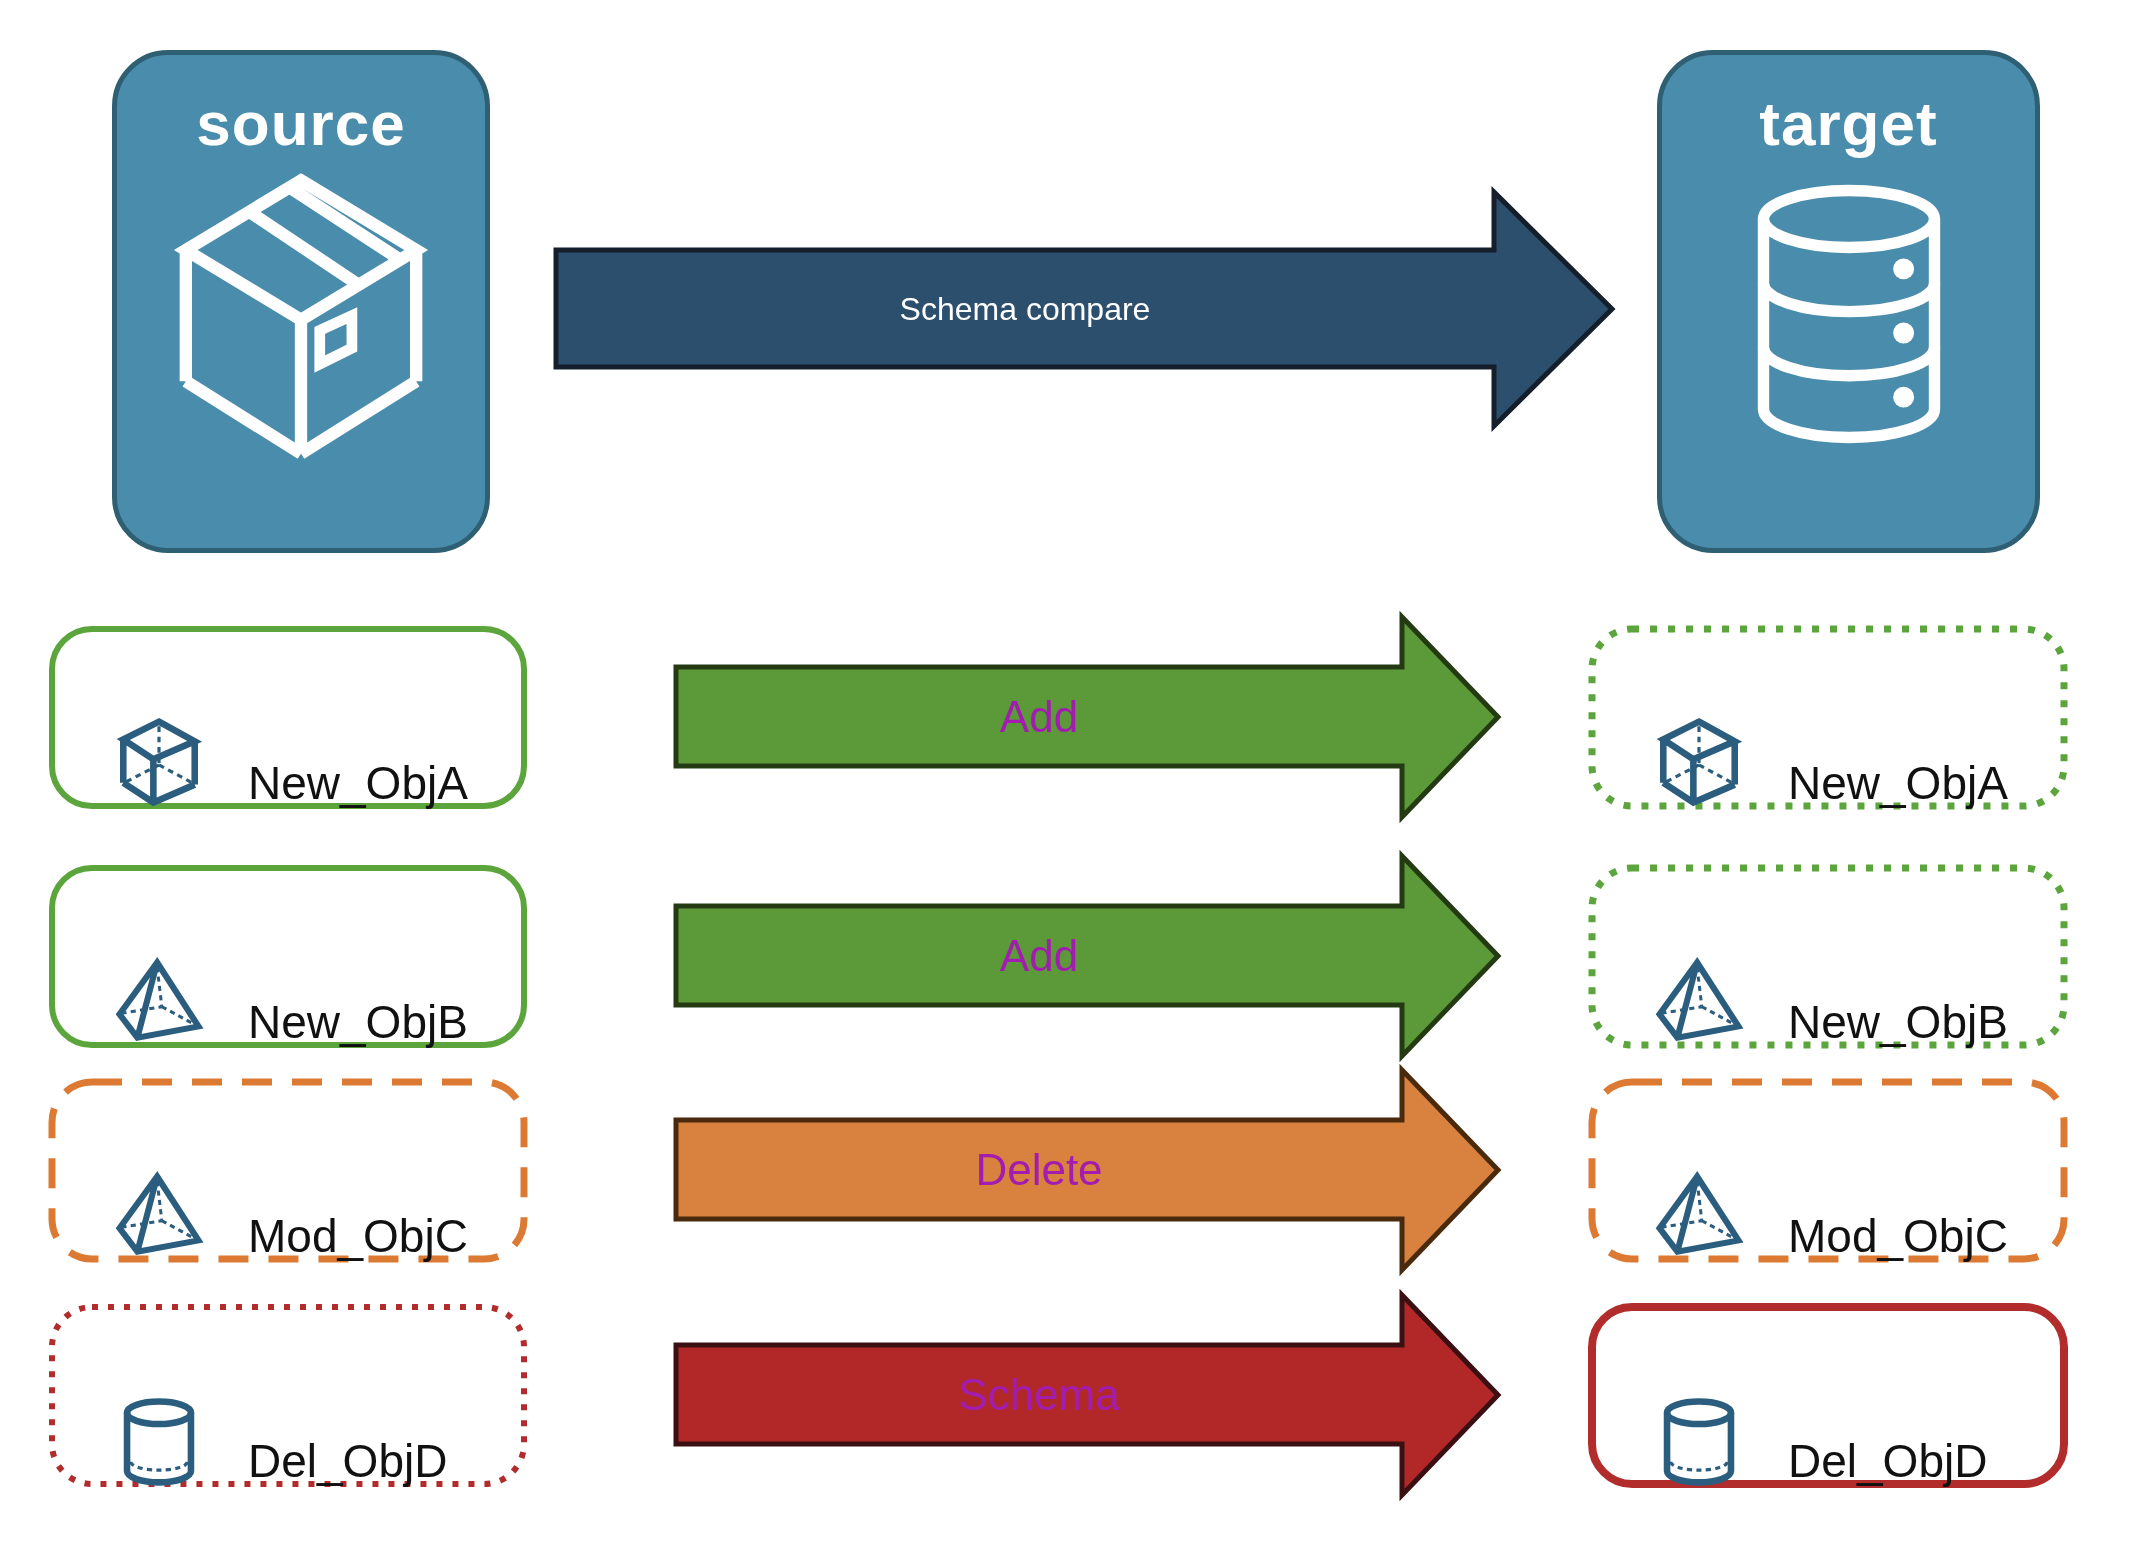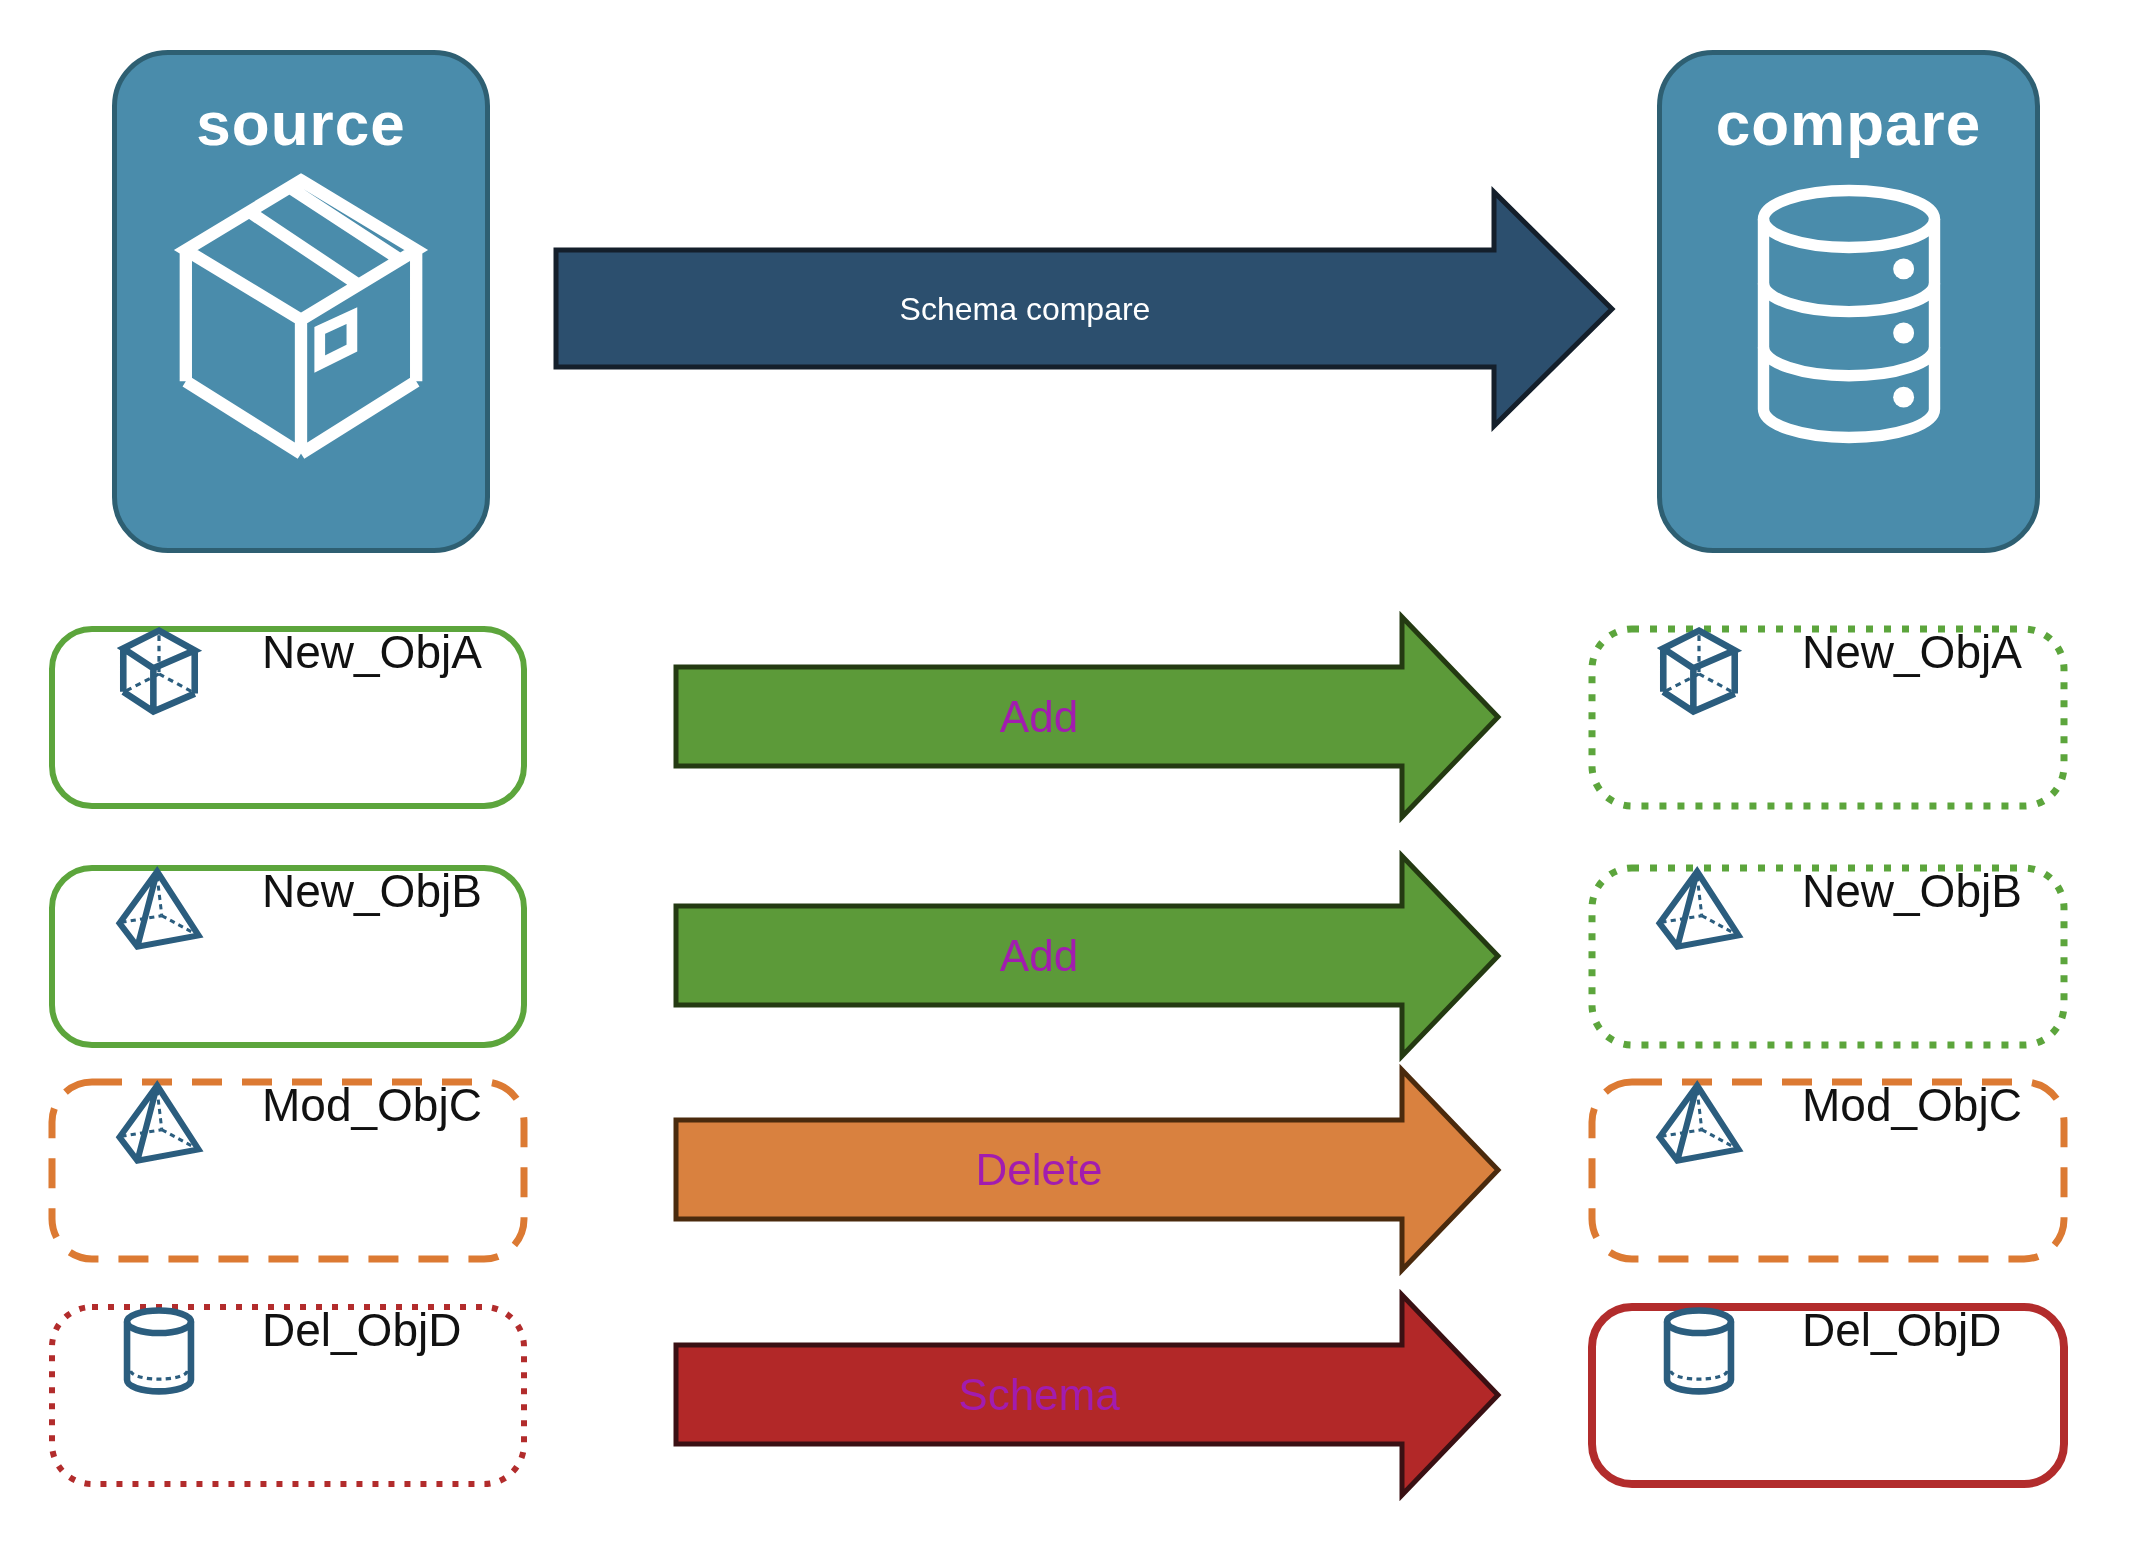--- a/index.html
+++ b/index.html
@@ -35,22 +35,22 @@
 
   .obj-box{position:absolute;top:0;width:480px;height:185px;}
   .border-svg{position:absolute;inset:0;width:100%;height:100%;}
   .border-svg rect{fill:#fff;}
   .solid-green  rect{stroke:var(--green,#5CA53C);stroke-width:6;}
   .dotted-green rect{stroke:var(--green,#5CA53C);stroke-width:7;stroke-dasharray:7 11;}
   .dashed-orange rect{stroke:var(--orange,#DC7A33);stroke-width:7;stroke-dasharray:30 20;}
   .dotted-red   rect{stroke:var(--red,#B22C2C);stroke-width:6;stroke-dasharray:6 10;}
   .solid-red    rect{stroke:var(--red,#B22C2C);stroke-width:8;}
 
-  .obj-content{position:relative;display:flex;align-items:flex-start;height:100%;
-    padding-left:64px;gap:56px;box-sizing:border-box;}
+  .obj-content{position:relative;display:flex;align-items:flex-end;height:100%;
+    padding-left:64px;gap:42px;box-sizing:border-box;}
   .obj-icon{width:94px;height:94px;flex:0 0 auto;stroke:var(--icon-blue,#2B5D7E);fill:none;}
   .obj-icon svg{width:100%;height:100%;display:block;}
   .obj-label{font-size:46px;color:var(--label-black,#111);white-space:nowrap;}
 
   .action-arrow{position:absolute;left:676px;top:-10px;width:824px;height:205px;}
   .action-arrow svg{position:absolute;inset:0;width:100%;height:100%;overflow:visible;}
   .action-arrow polygon{stroke-width:5;}
   .action-arrow.green  polygon{fill:var(--green-arrow,#5C9A39);stroke:var(--green-arrow-border,#243A12);}
   .action-arrow.orange polygon{fill:var(--orange-arrow,#D9813F);stroke:var(--orange-arrow-border,#4A2A0D);}
   .action-arrow.red    polygon{fill:var(--red-arrow,#B22828);stroke:var(--red-arrow-border,#3A1013);}
@@ -100,21 +100,21 @@
   </div>
 
   <div class="compare-arrow">
     <svg viewBox="0 0 1058 238" preserveAspectRatio="none">
       <polygon points="0,60 938,60 938,2 1056,119 938,236 938,177 0,177"></polygon>
     </svg>
     <div class="arrow-label">Schema compare</div>
   </div>
 
   <div class="node" id="target-node">
-    <div class="node-title">compare</div>
+    <div class="node-title">target</div>
     <svg class="node-icon" viewBox="0 0 100 112">
         <use href="#sym-database"></use>
       </svg>
   </div>
 
   <div class="diagram-row" style="top:625px">
     <div class="obj-box solid-green" style="left:48px">
       <svg class="border-svg" viewBox="0 0 480 185" preserveAspectRatio="none">
           <rect x="4" y="4" width="472" height="177" rx="40"></rect>
         </svg>

